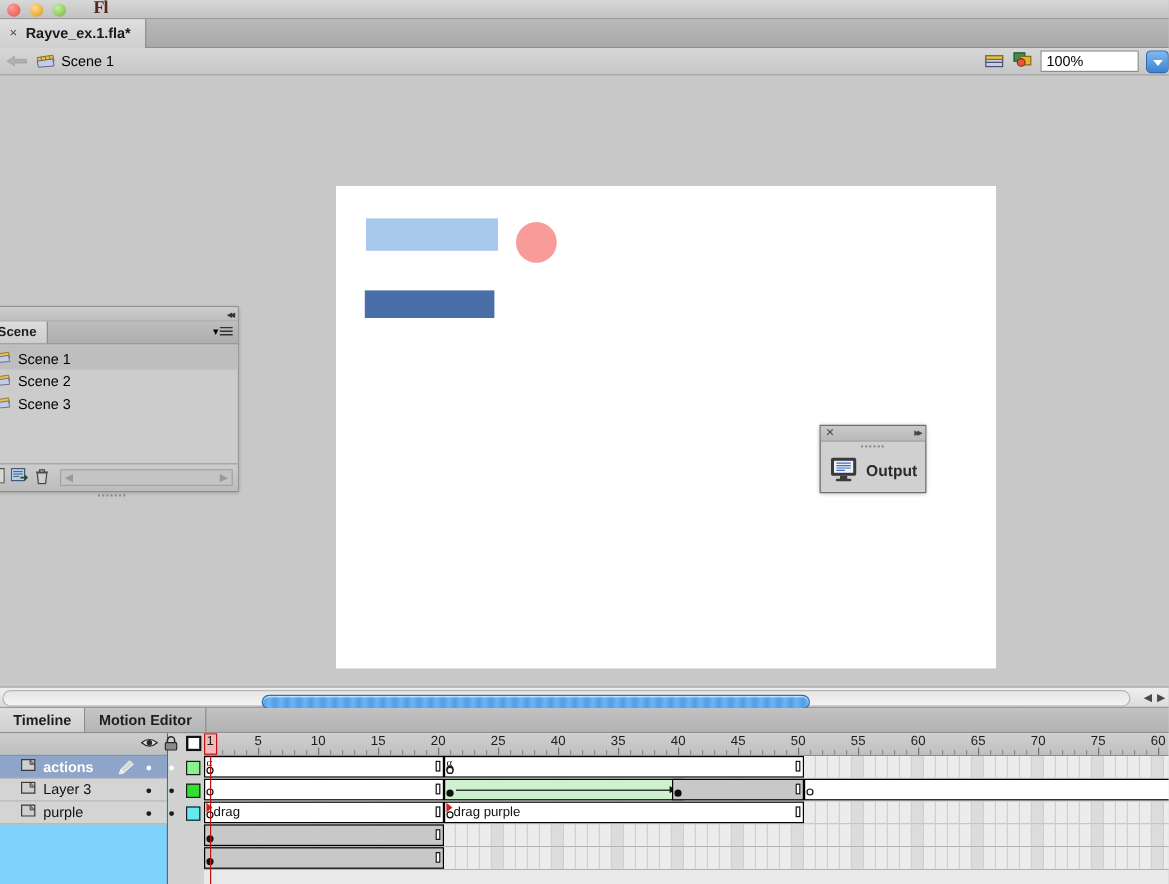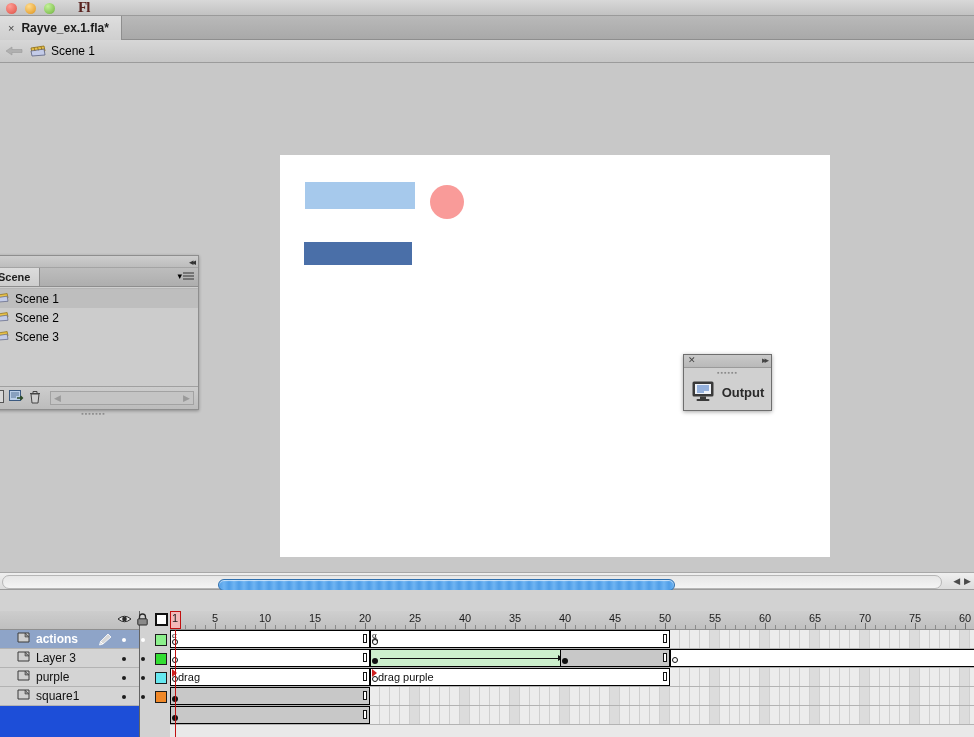--- a/index.html
+++ b/index.html
@@ -175,21 +175,21 @@
     border-right: 1px solid #8d8d8d;
   }
   .tl-tab.active { background: linear-gradient(#dedede, #cfcfcf); }
   .tl-tab.inactive { background: linear-gradient(#c5c5c5, #b5b5b5); }
 
   .tl-body { position: absolute; left: 0; top: 21px; right: 0; bottom: 0; }
 
   
   .layer-col {
     position: absolute; left: 0; top: 0; width: 140px; bottom: 0;
-    background: #1d4ed8; border-right: 1px solid #646464;
+    background: #7dd3fc; border-right: 1px solid #646464;
   }
   .lc-head {
     height: 19px; background: linear-gradient(#cdcdcd, #bfbfbf);
     border-bottom: 1px solid #8f8f8f; position: relative;
   }
   .lc-head .ic { position: absolute; top: 2px; }
   .layer-row {
     height: 19px; display: flex; align-items: center;
     border-bottom: 1px solid #b3b3b3; background: #d4d4d4;
     position: relative;
@@ -310,20 +310,40 @@
     </div>
     <div class="scene-crumb">
       <span>
         <svg width="16" height="14" viewBox="0 0 16 14">
           <path d="M1 5 L14 3 L15 8 L2 10 Z" fill="#e8c24a" stroke="#8a6a12" stroke-width="0.8"></path>
           <path d="M1 8 L14 6 L15 12 L2 13 Z" fill="#c3cbe8" stroke="#5b6180" stroke-width="0.8"></path>
           <path d="M4 4.6 L5 7.7 M7.5 4.2 L8.5 7.3 M11 3.8 L12 6.9" stroke="#8a6a12" stroke-width="0.8"></path>
         </svg>
       </span>
       <span>Scene 1</span>
+    </div>
+    <div class="editbar-right">
+      <span>
+        <svg width="17" height="14" viewBox="0 0 17 14">
+          <rect x="1.5" y="3.5" width="14" height="9" fill="#c6cce6" stroke="#4c5270"></rect>
+          <rect x="1.5" y="3.5" width="14" height="3" fill="#e8c24a" stroke="#8a6a12"></rect>
+          <path d="M1.5 9 H15.5" stroke="#4c5270"></path>
+        </svg>
+      </span>
+      <span>
+        <svg width="18" height="15" viewBox="0 0 18 15">
+          <path d="M2 2 L11 2 L11 9 L2 9 Z" fill="#3c8f4c" stroke="#23552d"></path>
+          <path d="M7 5 L16 5 L16 12 L7 12 Z" fill="#e8b32e" stroke="#8a6a12"></path>
+          <circle cx="8" cy="10" r="3.2" fill="#e0593a" stroke="#8a2d18"></circle>
+        </svg>
+      </span>
+      <div class="zoom-field">
+        <span>100%</span>
+      </div>
+      <div class="zoom-stepper"></div>
     </div>
   </div>
 
   <div class="workspace">
     <div class="stage">
         <div class="shape" style="left: 25px; top: 27px; width: 110px; height: 27px; background: rgb(166, 201, 236);"></div>
         <div class="shape" style="left: 150px; top: 30px; width: 34px; height: 34px; background: rgb(249, 155, 153); border-radius: 50%;"></div>
         <div class="shape" style="left: 24px; top: 87px; width: 108px; height: 23px; background: rgb(74, 111, 168);"></div>
       </div>
 
@@ -423,20 +443,28 @@
     <div class="hs-track">
       <div class="hs-thumb"></div>
     </div>
     <div class="hs-btns">
       <span>◀</span>
       <span>▶</span>
     </div>
   </div>
 
   <div class="timeline">
+    <div class="tl-tabs">
+      <div class="tl-tab active">
+        <span>Timeline</span>
+      </div>
+      <div class="tl-tab inactive">
+        <span>Motion Editor</span>
+      </div>
+    </div>
 
     <div class="tl-body">
       <div class="layer-col">
         <div class="lc-head">
           <span class="ic" style="left:117px">
             <svg width="15" height="12" viewBox="0 0 15 12">
               <path d="M1 6 Q7.5 0.5 14 6 Q7.5 11.5 1 6 Z" fill="#e2e2e2" stroke="#2a2a2a" stroke-width="1"></path>
               <circle cx="7.5" cy="6" r="2.3" fill="#2a2a2a"></circle>
             </svg>
           </span>
@@ -479,30 +507,20 @@
             </div>
             <div class="layer-row">
               <span class="layer-icon"><svg width="13" height="11" viewBox="0 0 13 11">
                   <path d="M1 1 H12 V10 H1 Z" fill="#cfcfcf" stroke="#3a3a3a"></path>
                   <path d="M8 1 L12 5 L8 5 Z" fill="#8c8c8c" stroke="#3a3a3a" stroke-width="0.6"></path>
                 </svg></span>
               <span class="layer-name">purple</span>
               <span class="dot eye"></span>
               <span class="dot lock"></span>
               <span class="swatch" style="background: rgb(102, 232, 240);"></span>
-            </div>
-            <div class="layer-row">
-              <span class="layer-icon"><svg width="13" height="11" viewBox="0 0 13 11">
-                  <path d="M1 1 H12 V10 H1 Z" fill="#cfcfcf" stroke="#3a3a3a"></path>
-                  <path d="M8 1 L12 5 L8 5 Z" fill="#8c8c8c" stroke="#3a3a3a" stroke-width="0.6"></path>
-                </svg></span>
-              <span class="layer-name">square1</span>
-              <span class="dot eye"></span>
-              <span class="dot lock"></span>
-              <span class="swatch" style="background: rgb(240, 136, 40);"></span>
             </div>
           </div>
       </div>
 
       <div class="frames">
         <div class="ruler" id="ruler">
             <div class="rtick maj" style="left: 5px;"></div>
             <div class="rk" style="left: 2px;">1</div>
             <div class="rtick maj" style="left: 45px;"></div>
             <div class="rk" style="left: 42px;">5</div>

